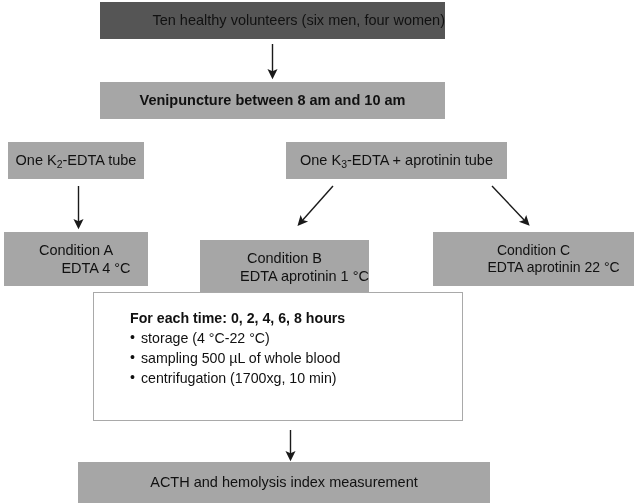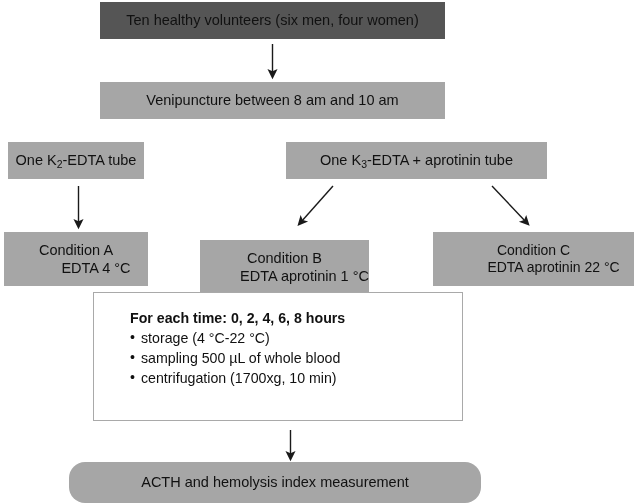--- a/index.html
+++ b/index.html
@@ -25,20 +25,21 @@
     flex-direction: column;
     align-items: center;
     justify-content: center;
     text-align: center;
     color: #111111;
     line-height: 1.25;
   }
   .box-dark {
     background: #555555;
     color: #111111;
+    align-items: flex-end;
   }
   .box-gray {
     background: #a6a6a6;
   }
   .box-white {
     background: #ffffff;
     border: 1px solid #a9a9a9;
     align-items: flex-start;
     justify-content: flex-start;
     text-align: left;
@@ -47,27 +48,28 @@
   .line-2 { display: block; margin-left: 40px; }
 
   
   #box-volunteers {
     left: 100px; top: 2px; width: 345px; height: 37px;
     font-size: 14.5px;
   }
   #box-venipuncture {
     left: 100px; top: 82px; width: 345px; height: 37px;
     font-size: 14.5px;
+    font-weight: bold;
   }
   #box-k2-tube {
     left: 8px; top: 142px; width: 136px; height: 37px;
     font-size: 14.5px;
   }
   #box-k3-tube {
-    left: 286px; top: 142px; width: 261px; height: 37px;
+    left: 286px; top: 142px; width: 221px; height: 37px;
     font-size: 14.5px;
   }
   #box-condition-a {
     left: 4px; top: 232px; width: 144px; height: 54px;
     font-size: 14.5px;
   }
   #box-condition-b {
     left: 200px; top: 240px; width: 169px; height: 54px;
     font-size: 14.5px;
   }
@@ -95,23 +97,22 @@
     padding-left: 11px;
     line-height: 1.40;
   }
   #box-protocol li::before {
     content: "\2022";
     position: absolute;
     left: 0;
     top: -0.5px;
   }
   #box-measurement {
-    left: 69px; top: 462px; width: 412px; height: 41px;
-    font-size: 14.5px;
-    border-radius: 16px;
+    left: 78px; top: 462px; width: 412px; height: 41px;
+    font-size: 14.5px;
   }
 
   sub { font-size: 0.72em; vertical-align: -0.25em; }
 
   .arrow-svg {
     position: absolute;
     left: 0; top: 0;
     width: 641px;
     height: 503px;
     pointer-events: none;

